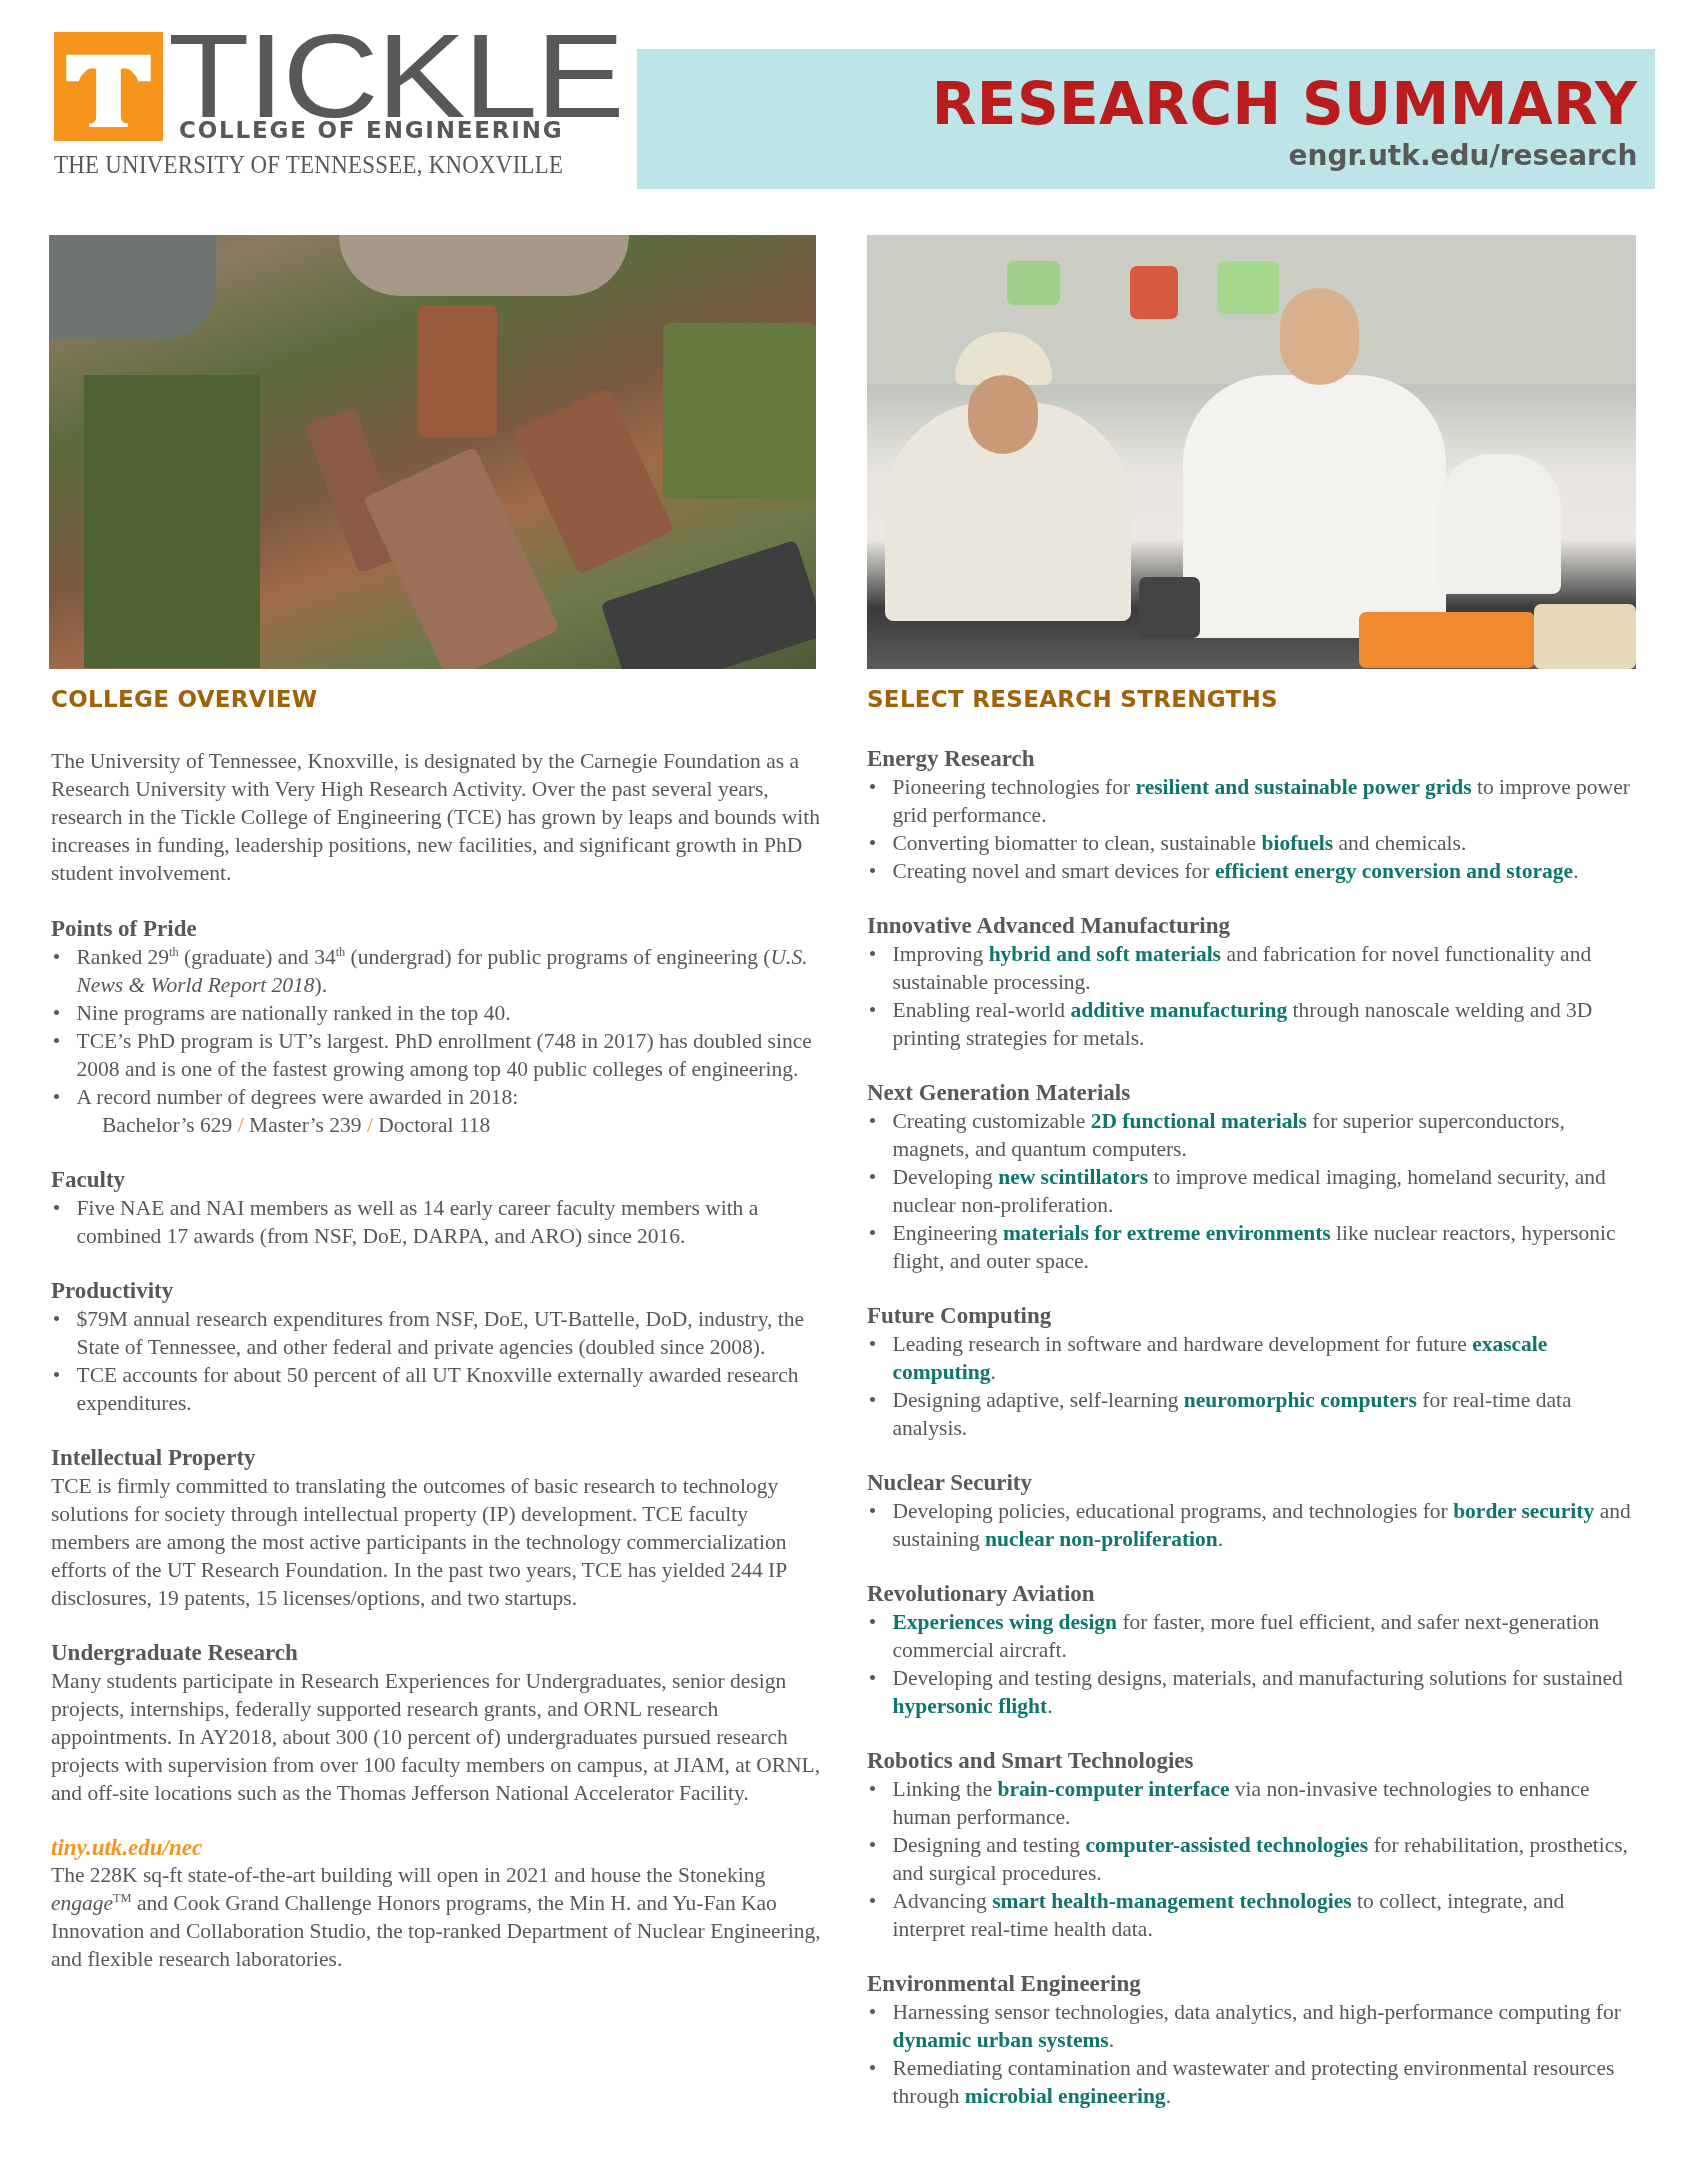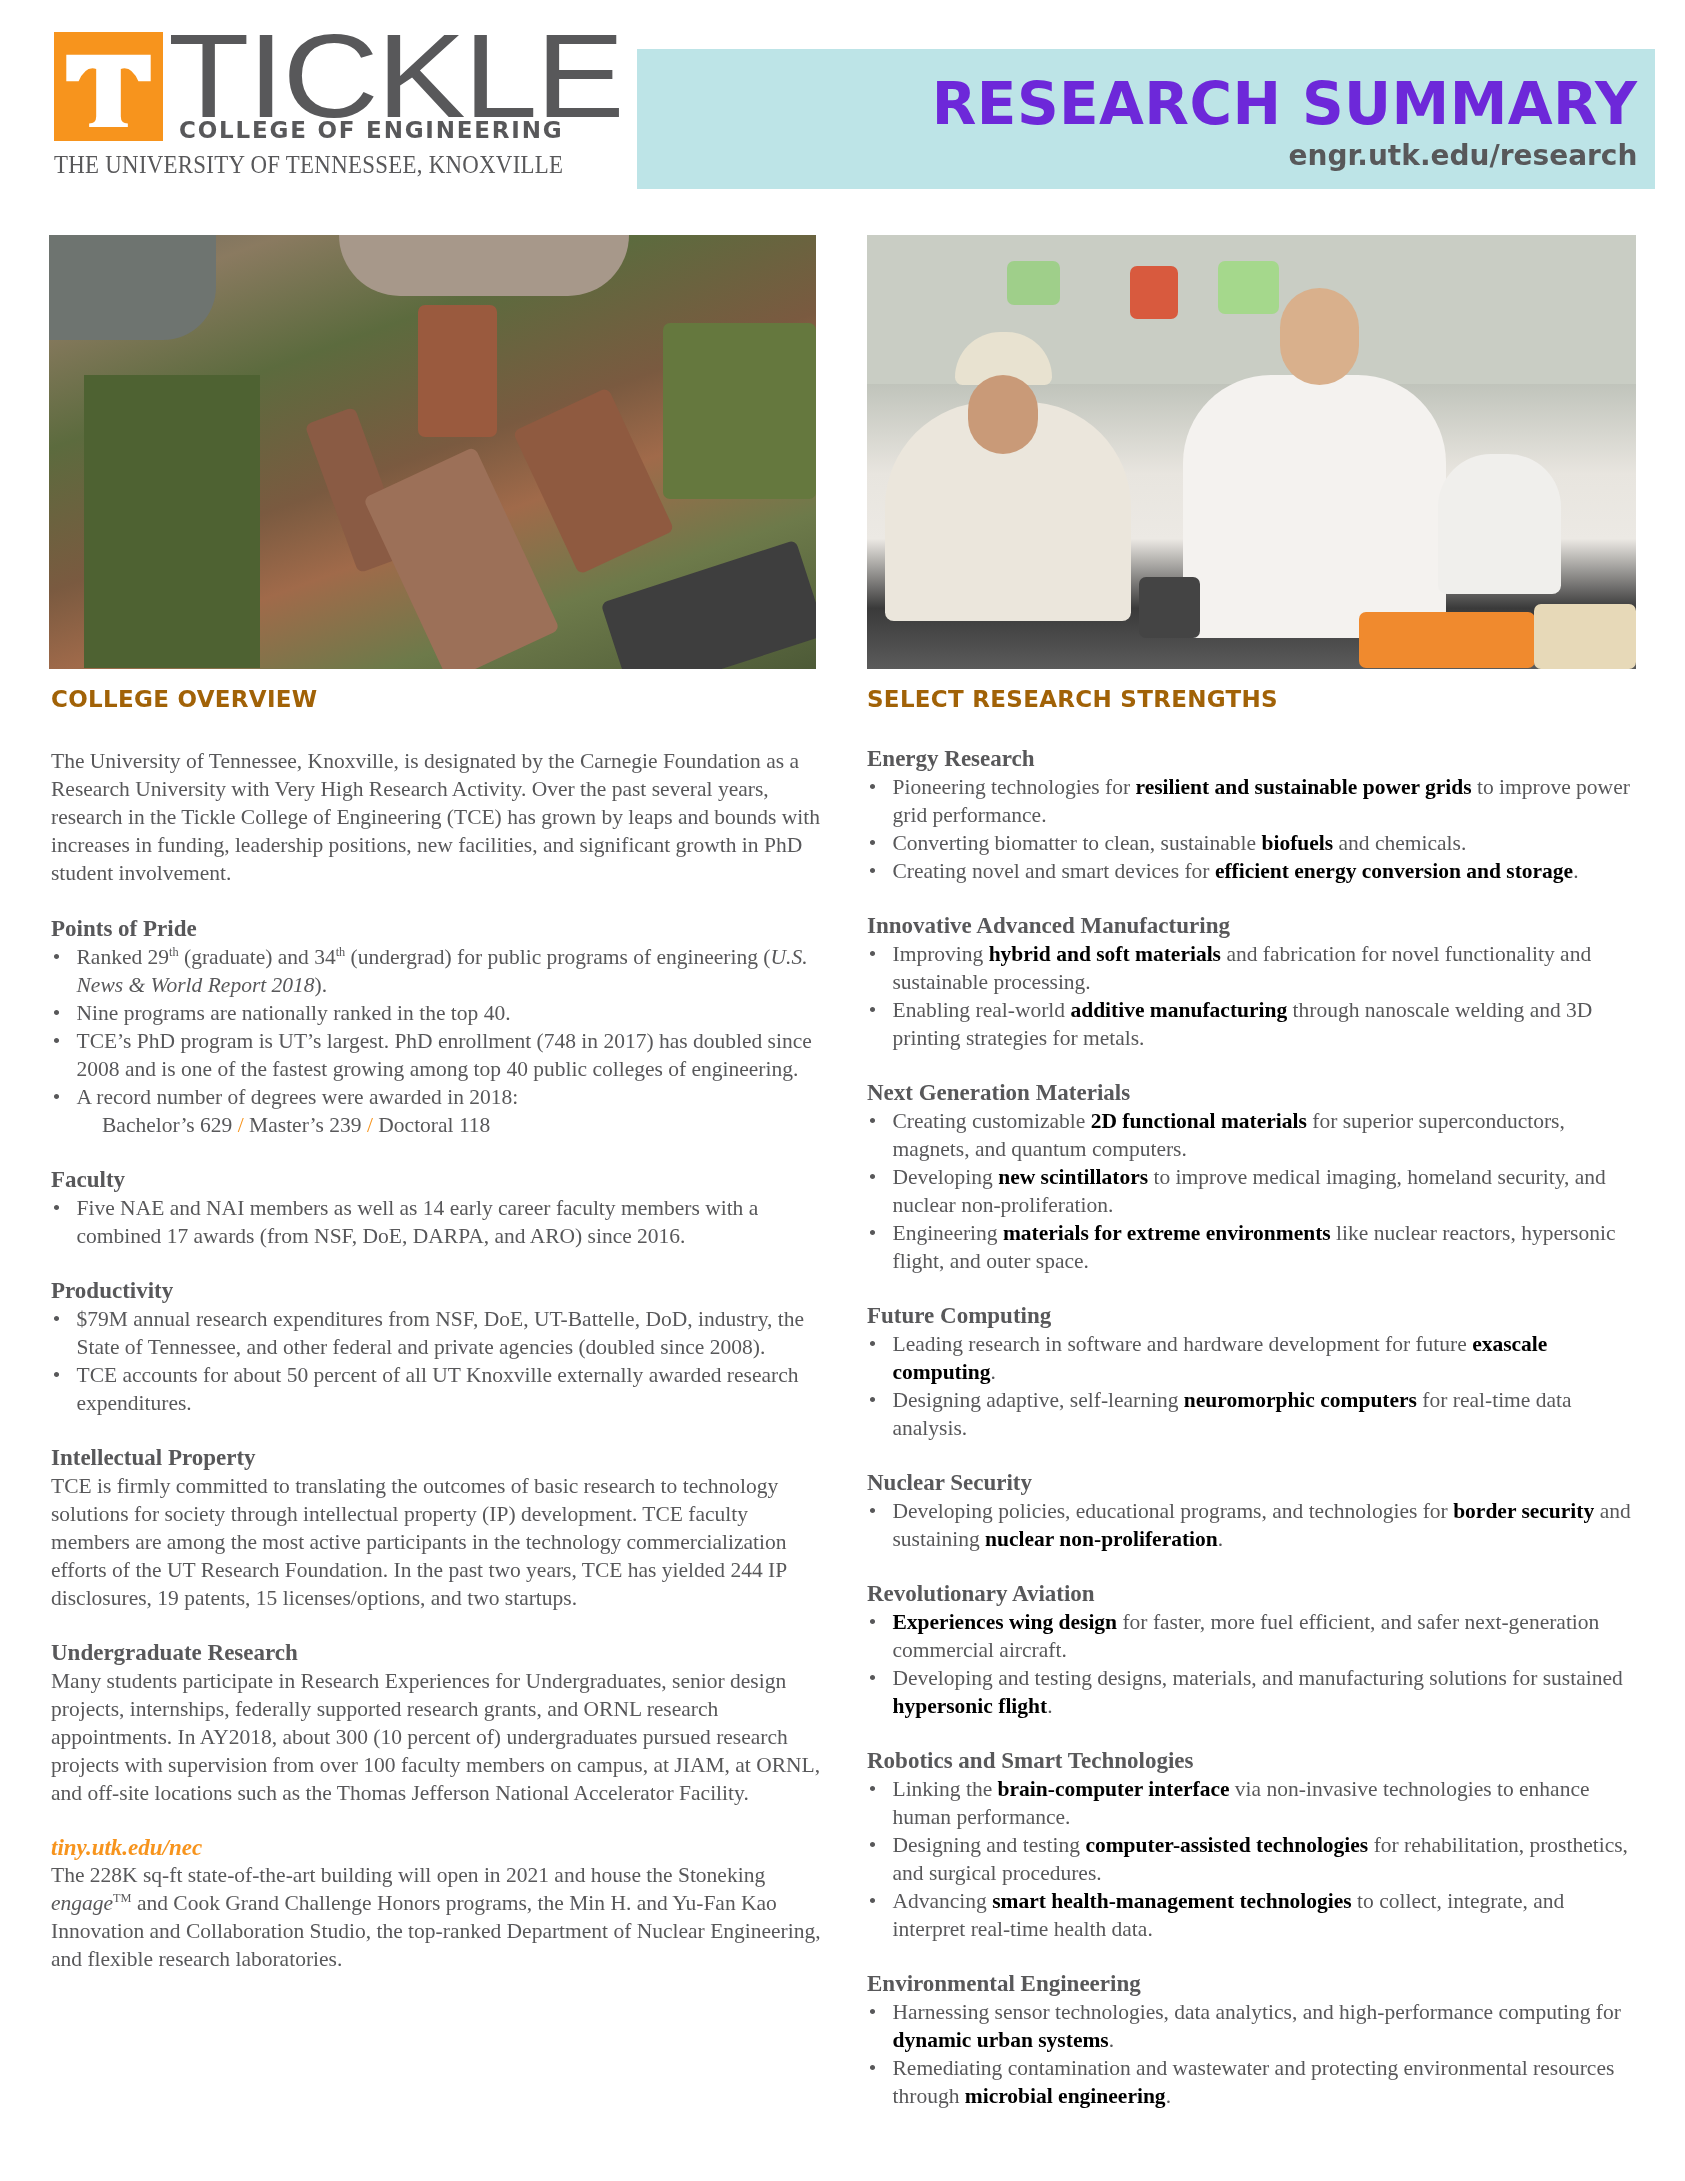--- a/index.html
+++ b/index.html
@@ -7,21 +7,21 @@
 
   
   .logo { position: absolute; left: 54px; top: 32px; width: 544px; height: 149px; }
   .logo-box { position: absolute; left: 0; top: 0; width: 109px; height: 109px; background: #f7941d; }
   .logo-box svg { position: absolute; left: 0; top: 0; }
   .logo-tickle { position: absolute; left: 114px; top: -16px; font-family: "Liberation Sans", "DejaVu Sans", sans-serif; font-size: 119px; line-height: 1; letter-spacing: -1.8px; color: #58585a; font-weight: 400; transform: scaleX(1.12); transform-origin: left top; }
   .logo-college { position: absolute; left: 125px; top: 87px; font-family: "DejaVu Sans", sans-serif; font-weight: bold; font-size: 23px; letter-spacing: 1.8px; color: #58585a; line-height: 1; }
   .logo-ut { position: absolute; left: 0; top: 121px; font-family: "Liberation Serif", serif; font-size: 24.6px; color: #58585a; letter-spacing: 0.3px; line-height: 1; transform: scaleX(0.93); transform-origin: left top; white-space: nowrap; }
 
   .banner { position: absolute; left: 637px; top: 49px; width: 1018px; height: 140px; background: #bde4e7; }
-  .banner-title { position: absolute; right: 17.6px; top: 26px; font-family: "DejaVu Sans", sans-serif; font-weight: bold; font-size: 58px; color: #6d28d9; line-height: 1; letter-spacing: 0.4px; }
+  .banner-title { position: absolute; right: 17.6px; top: 26px; font-family: "DejaVu Sans", sans-serif; font-weight: bold; font-size: 58px; color: #b91c1c; line-height: 1; letter-spacing: 0.4px; }
   .banner-url { position: absolute; right: 17.6px; top: 93px; font-family: "DejaVu Sans", sans-serif; font-weight: bold; font-size: 28px; color: #58585a; line-height: 1; }
 
   
   .photo { position: absolute; top: 235px; height: 434px; overflow: hidden; }
   .photo-left { left: 49px; width: 767px; background: linear-gradient(160deg, #6f6a5d 0%, #8a7a60 12%, #5c6b3e 30%, #7a5a40 50%, #a06a4a 62%, #6d7a4a 78%, #4d5a37 100%); }
   .photo-right { left: 867px; width: 769px; background: linear-gradient(180deg, #cfd2cc 0%, #b8bdb4 30%, #e8e5df 55%, #ece9e4 70%, #3a3a3a 86%, #5b5b5b 100%); }
   .photo .blob { position: absolute; border-radius: 7px; }
 
   
   .col { position: absolute; top: 686px; width: 772px; }
@@ -35,21 +35,21 @@
   .intro { margin-bottom: 28px; }
   h3 { font-size: 23px; font-weight: bold; color: #58585a; margin: 0; line-height: 28px; }
   .block { margin-bottom: 27px; }
   ul { list-style: none; margin: 0; padding: 0; }
   li { position: relative; padding-left: 25.5px; }
   li::before { content: "•"; position: absolute; left: 1.8px; top: 0; }
   sup { font-size: 12.3px; line-height: 0; vertical-align: 8px; }
   .degrees { padding-left: 51px; }
   .slash { color: #f7941d; }
   .link { color: #f7941d; font-style: italic; font-weight: bold; font-size: 23px; line-height: 27px; }
-  b { color: #000000; }
+  b { color: #0f766e; }
 </style>
 </head>
 <body>
 
 <div class="logo">
   <div class="logo-box">
     <svg width="109" height="109" viewBox="0 0 124 124">
       <path d="M14 26 H110 V56 H96 Q88 38 76 42 V96 Q76 104 84 104 V108 H40 V104 Q48 104 48 96 V42 Q36 38 28 56 H14 Z" fill="#ffffff"></path>
     </svg>
   </div>

